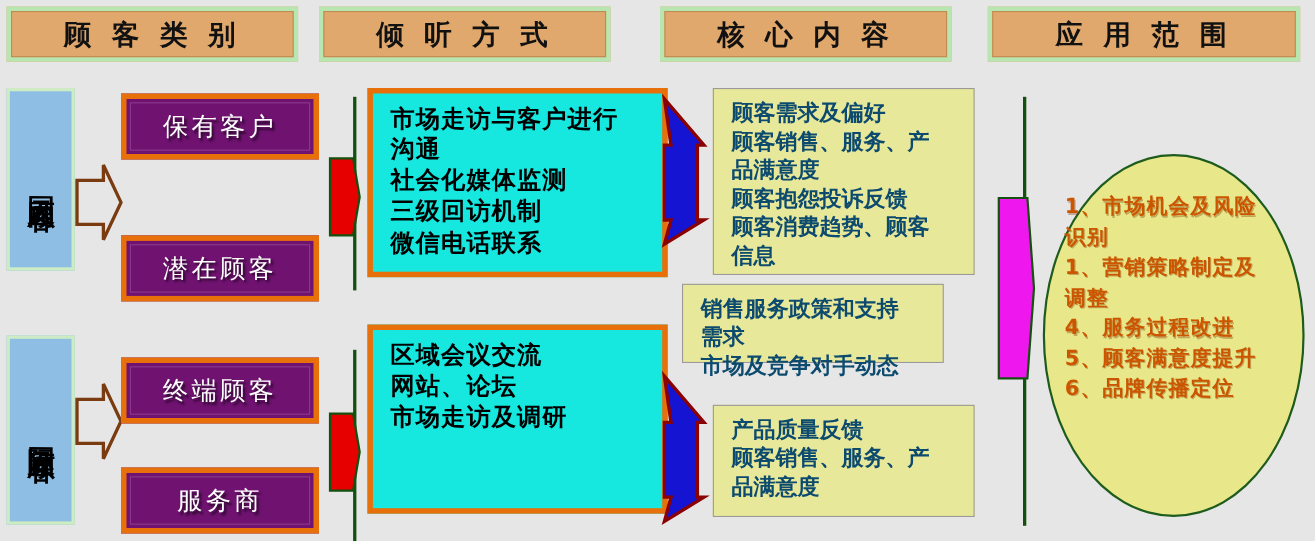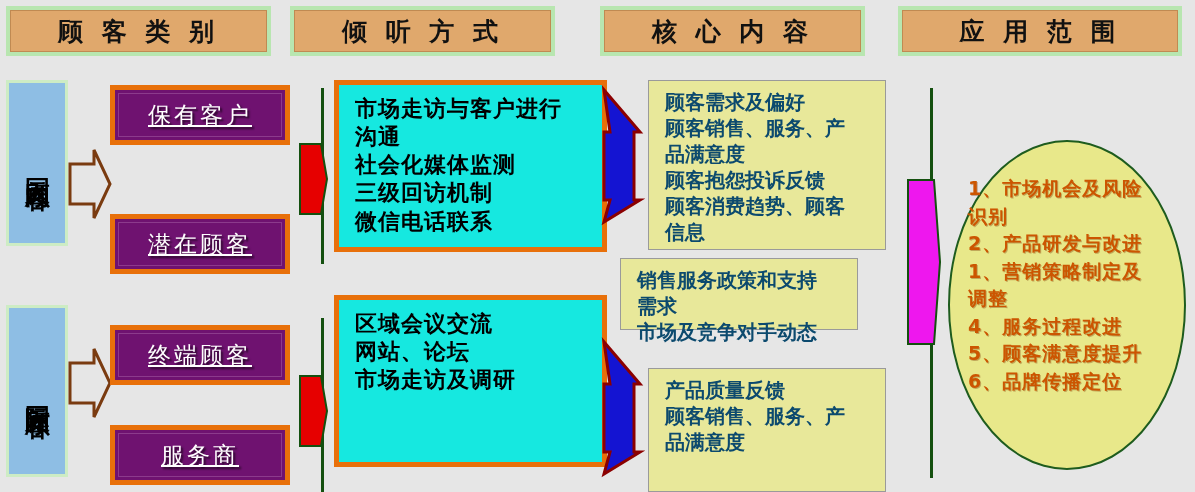--- a/index.html
+++ b/index.html
@@ -72,21 +72,20 @@
     letter-spacing: 3px;
     text-shadow: 2px 2px 2px rgba(0,0,0,.65);
   }
   .purple .inl {
     border: 1px solid #8c3a8c;
     width: calc(100% - 8px);
     height: calc(100% - 8px);
     display: flex;
     align-items: center;
     justify-content: center;
-    text-decoration: underline;
   }
 
   
   .cyan {
     position: absolute;
     background: #16e8e0;
     border: 5px solid #e8700a;
     box-sizing: border-box;
     color: #000;
     font-size: 22px;
@@ -214,36 +213,35 @@
     <div>品满意度</div>
     <div>顾客抱怨投诉反馈</div>
     <div>顾客消费趋势、顾客</div>
     <div>信息</div>
   </div>
   <div class="yellow" style="left:608px; top:258px; width:238px; height:72px;margin-left:12px;">
     <div>销售服务政策和支持</div>
     <div>需求</div>
     <div>市场及竞争对手动态</div>
   </div>
-  <div class="yellow" style="left:648px; top:368px; width:238px; height:124px;">
+  <div class="yellow" style="left:648px; top:368px; width:238px; height:102px;">
     <div>产品质量反馈</div>
     <div>顾客销售、服务、产</div>
     <div>品满意度</div>
   </div>
 
   <div class="vline" style="left:930px; top:88px; width:3px; height:390px;"></div>
   <svg class="shape" style="left:906px; top:178px;" width="40" height="168" viewBox="0 0 40 168">
     <path d="M2 2 L28 2 L34 84 L28 166 L2 166 Z" fill="#ee17ee" stroke="#14500f" stroke-width="2"></path>
   </svg>
 
   <div class="ellipse" style="left:948px; top:140px; width:238px; height:330px;"></div>
   <div class="ellipse-text" style="left:968px; top:175px; width:210px;">
     <div>1、市场机会及风险</div>
     <div>识别</div>
-    <div>2、产品研发与改进</div>
     <div>1、营销策略制定及</div>
     <div>调整</div>
     <div>4、服务过程改进</div>
     <div>5、顾客满意度提升</div>
     <div>6、品牌传播定位</div>
   </div>
 
 </div>
 
 </body></html>

